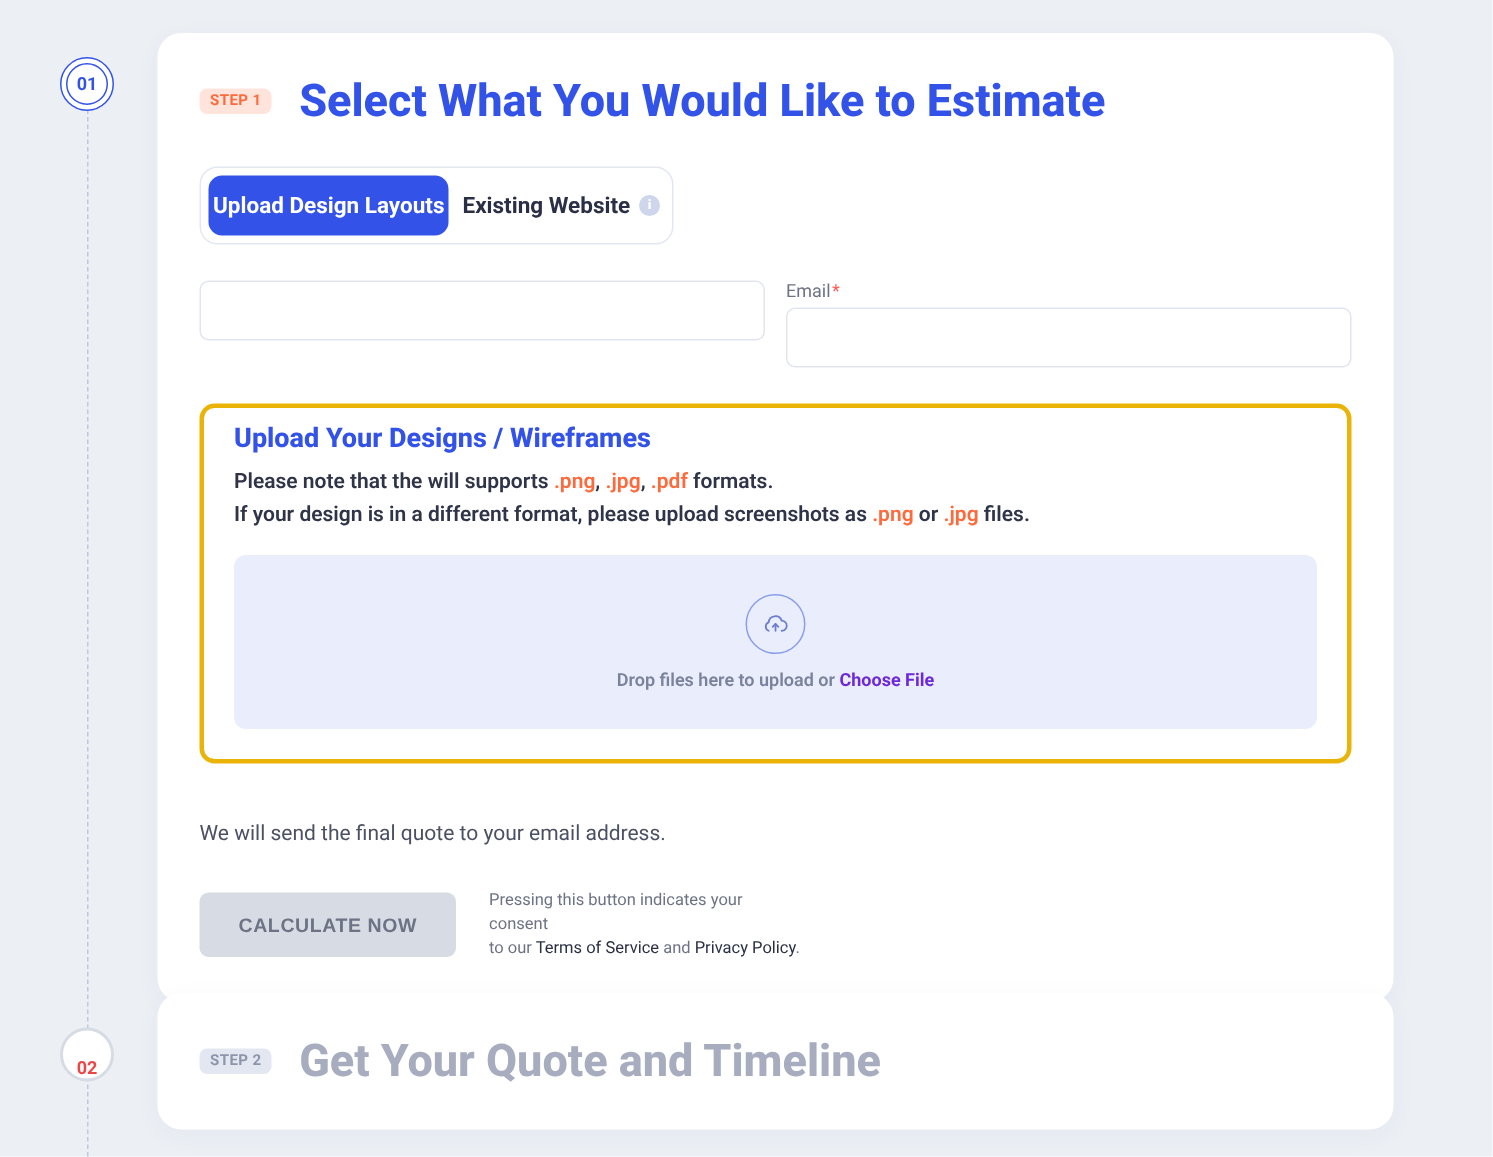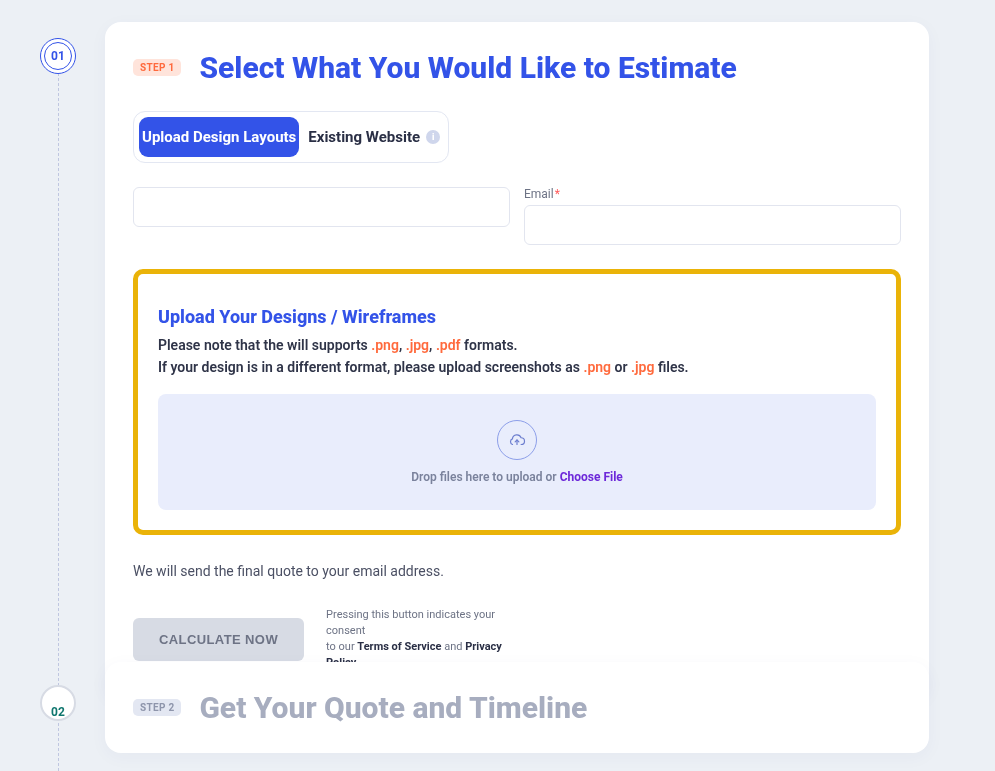--- a/index.html
+++ b/index.html
@@ -35,21 +35,21 @@
     color:#3353e8;
     padding:3px;
   }
   .step-circle-1 .inner {
     width:100%;height:100%;border:1px solid #3353e8;border-radius:50%;
     display:flex;align-items:center;justify-content:center;
   }
   .step-circle-2 {
     left:40px; top:685px;
     border:2px solid #d7dbe4;
-    color:#0f766e;
+    color:#ef4444;
     padding:0;
   }
 
   .card {
     position:absolute;
     left:105px;
     background:#fff;
     border-radius:16px;
     box-shadow: 0 4px 18px rgba(40,60,120,.04);
     width:824px;
@@ -111,52 +111,52 @@
     height:40px;
     border:1px solid #e2e5ef;
     border-radius:6px;
     padding:0 10px;
     font-size:14px;
     background:#fff;
   }
 
   .upload-panel {
     margin-top:24px;
-    border:5px solid #eab308;
+    border:3px solid #eab308;
     border-radius:10px;
-    padding:32px 20px 20px;
+    padding:10px 20px 20px;
   }
   .upload-title { color:#3353e8; font-size:18px; font-weight:800; margin-bottom:8px; }
   .upload-note { font-size:14px; color:#2f3448; font-weight:600; line-height:1.55; }
   .ext { color:#ff6a3d; }
 
   .dropzone {
     margin-top:16px;
     background:#e9edfc;
     border-radius:8px;
     padding:26px 10px;
     text-align:center;
   }
   .cloud-ring {
     width:40px;height:40px;border-radius:50%;border:1px solid #8c9ee9;
     display:flex;align-items:center;justify-content:center;margin:0 auto 10px;
   }
   .drop-text { font-size:12px; color:#7a829c; font-weight:600; }
   .choose-link { color:#6d28d9; font-weight:700; }
 
-  .final-note { margin-top:28px; font-size:14px; color:#4b5064; }
+  .final-note { margin-top:39px; font-size:14px; color:#4b5064; }
 
   .action-row { display:flex; align-items:center; gap:22px; margin-top:28px; }
   .calc-btn {
     background:#d7dbe4; color:#6d7385; font-weight:800; font-size:13px;
     letter-spacing:.4px;
     padding:14px 26px; border:none; border-radius:6px; cursor:pointer;
   }
   .consent { font-size:11px; color:#6d7385; line-height:1.45; max-width:210px; }
-  .consent .link { color:#2a2f45; font-weight:700; }
+  .consent .link { color:#2a2f45; font-weight:400; }
 </style>
 </head>
 <body>
 
 <div class="timeline"></div>
 
 <div class="step-circle step-circle-1">
   <div class="inner">
     <span>01</span>
   </div>

